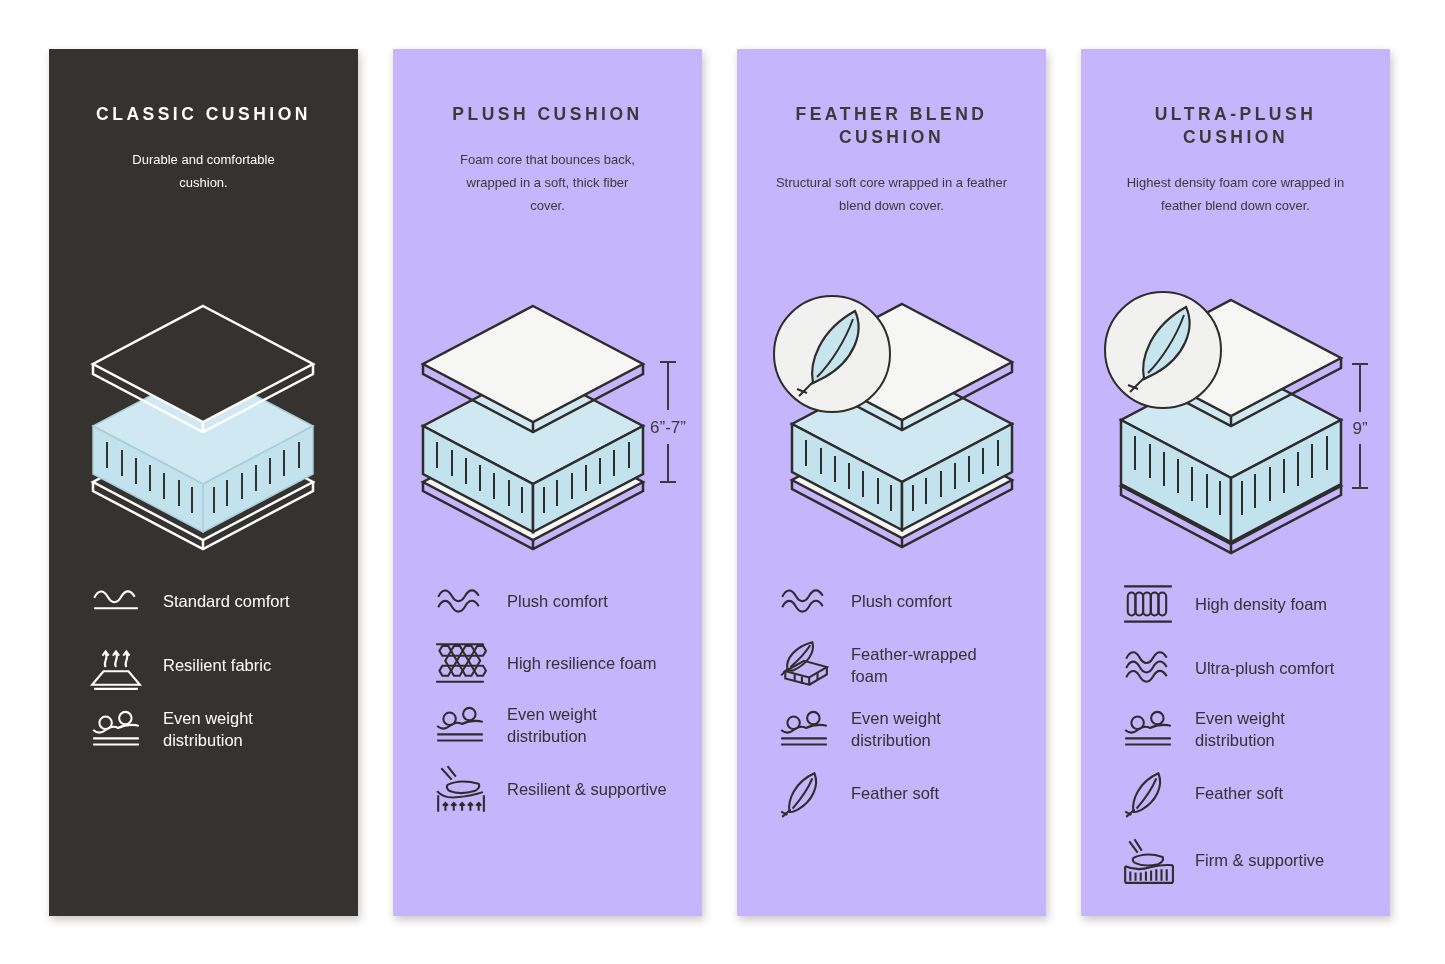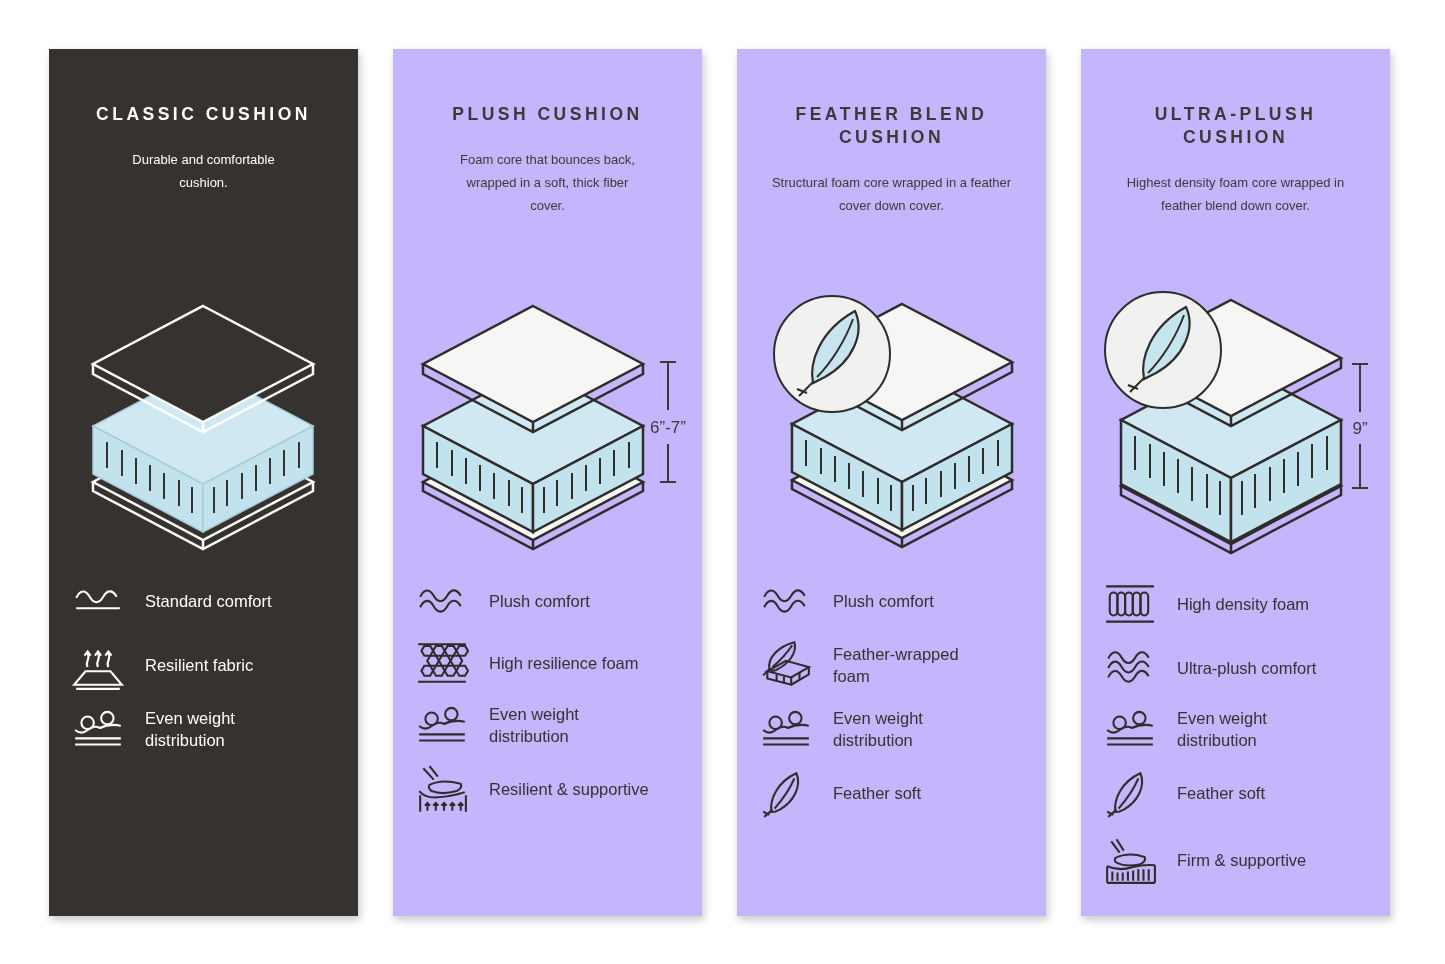--- a/index.html
+++ b/index.html
@@ -41,21 +41,21 @@
 
   .illus {
     height:300px; width:309px; margin:0 -24px;
     display:flex; align-items:center; justify-content:flex-end;
   }
   .illus svg { display:block; }
 
   .features {
     align-self:stretch; margin:0 -24px; width:309px;
     display:flex; flex-direction:column; gap:17px;
-    padding-left:20px; padding-top:6px;
+    padding-left:38px; padding-top:6px;
   }
   .feature { display:flex; align-items:center; gap:18px; min-height:44px; }
   .ficon { width:58px; display:flex; justify-content:center; align-items:center; flex-shrink:0; }
   .flabel { font-size:16.5px; line-height:22px; max-width:165px; }
   .panel.light .flabel { color:#333331; }
 
   .stroke-l { stroke:#2e2d2b; fill:none; stroke-width:2; }
   .stroke-w { stroke:#ffffff; fill:none; stroke-width:2; }
   .dim-text { font-size:17px; fill:#3a3a38; text-anchor:middle; font-family:"Liberation Sans", sans-serif; }
 </style>
@@ -207,21 +207,21 @@
           </svg>
         </span>
         <span class="flabel">Resilient &amp; supportive</span>
       </div>
     </div>
   </div>
 
   <div class="panel light p3">
     <div class="header">
       <div class="title">FEATHER BLEND CUSHION</div>
-      <div class="desc">Structural foam core wrapped in a feather cover down cover.</div>
+      <div class="desc">Structural soft core wrapped in a feather blend down cover.</div>
     </div>
     <div class="illus">
       <svg width="309" height="262" viewBox="0 0 309 262">
         <g>
           <path d="M165,130 L275,188 L165,246 L55,188 Z" fill="#f6f6f4" stroke="#2e2d2b" stroke-width="2.5"></path>
           <path d="M55,188 L55,197 L165,255 L275,197 L275,188 M165,246 L165,255" fill="none" stroke="#2e2d2b" stroke-width="2.5"></path>
         </g>
         <g>
           <path d="M165,74 L275,132 L165,190 L55,132 Z" fill="#cfe8f1" stroke="#2e2d2b" stroke-width="2.5"></path>
           <path d="M55,132 L165,190 L165,238 L55,180 Z" fill="#c2e2ed" stroke="#2e2d2b" stroke-width="2.5"></path>

